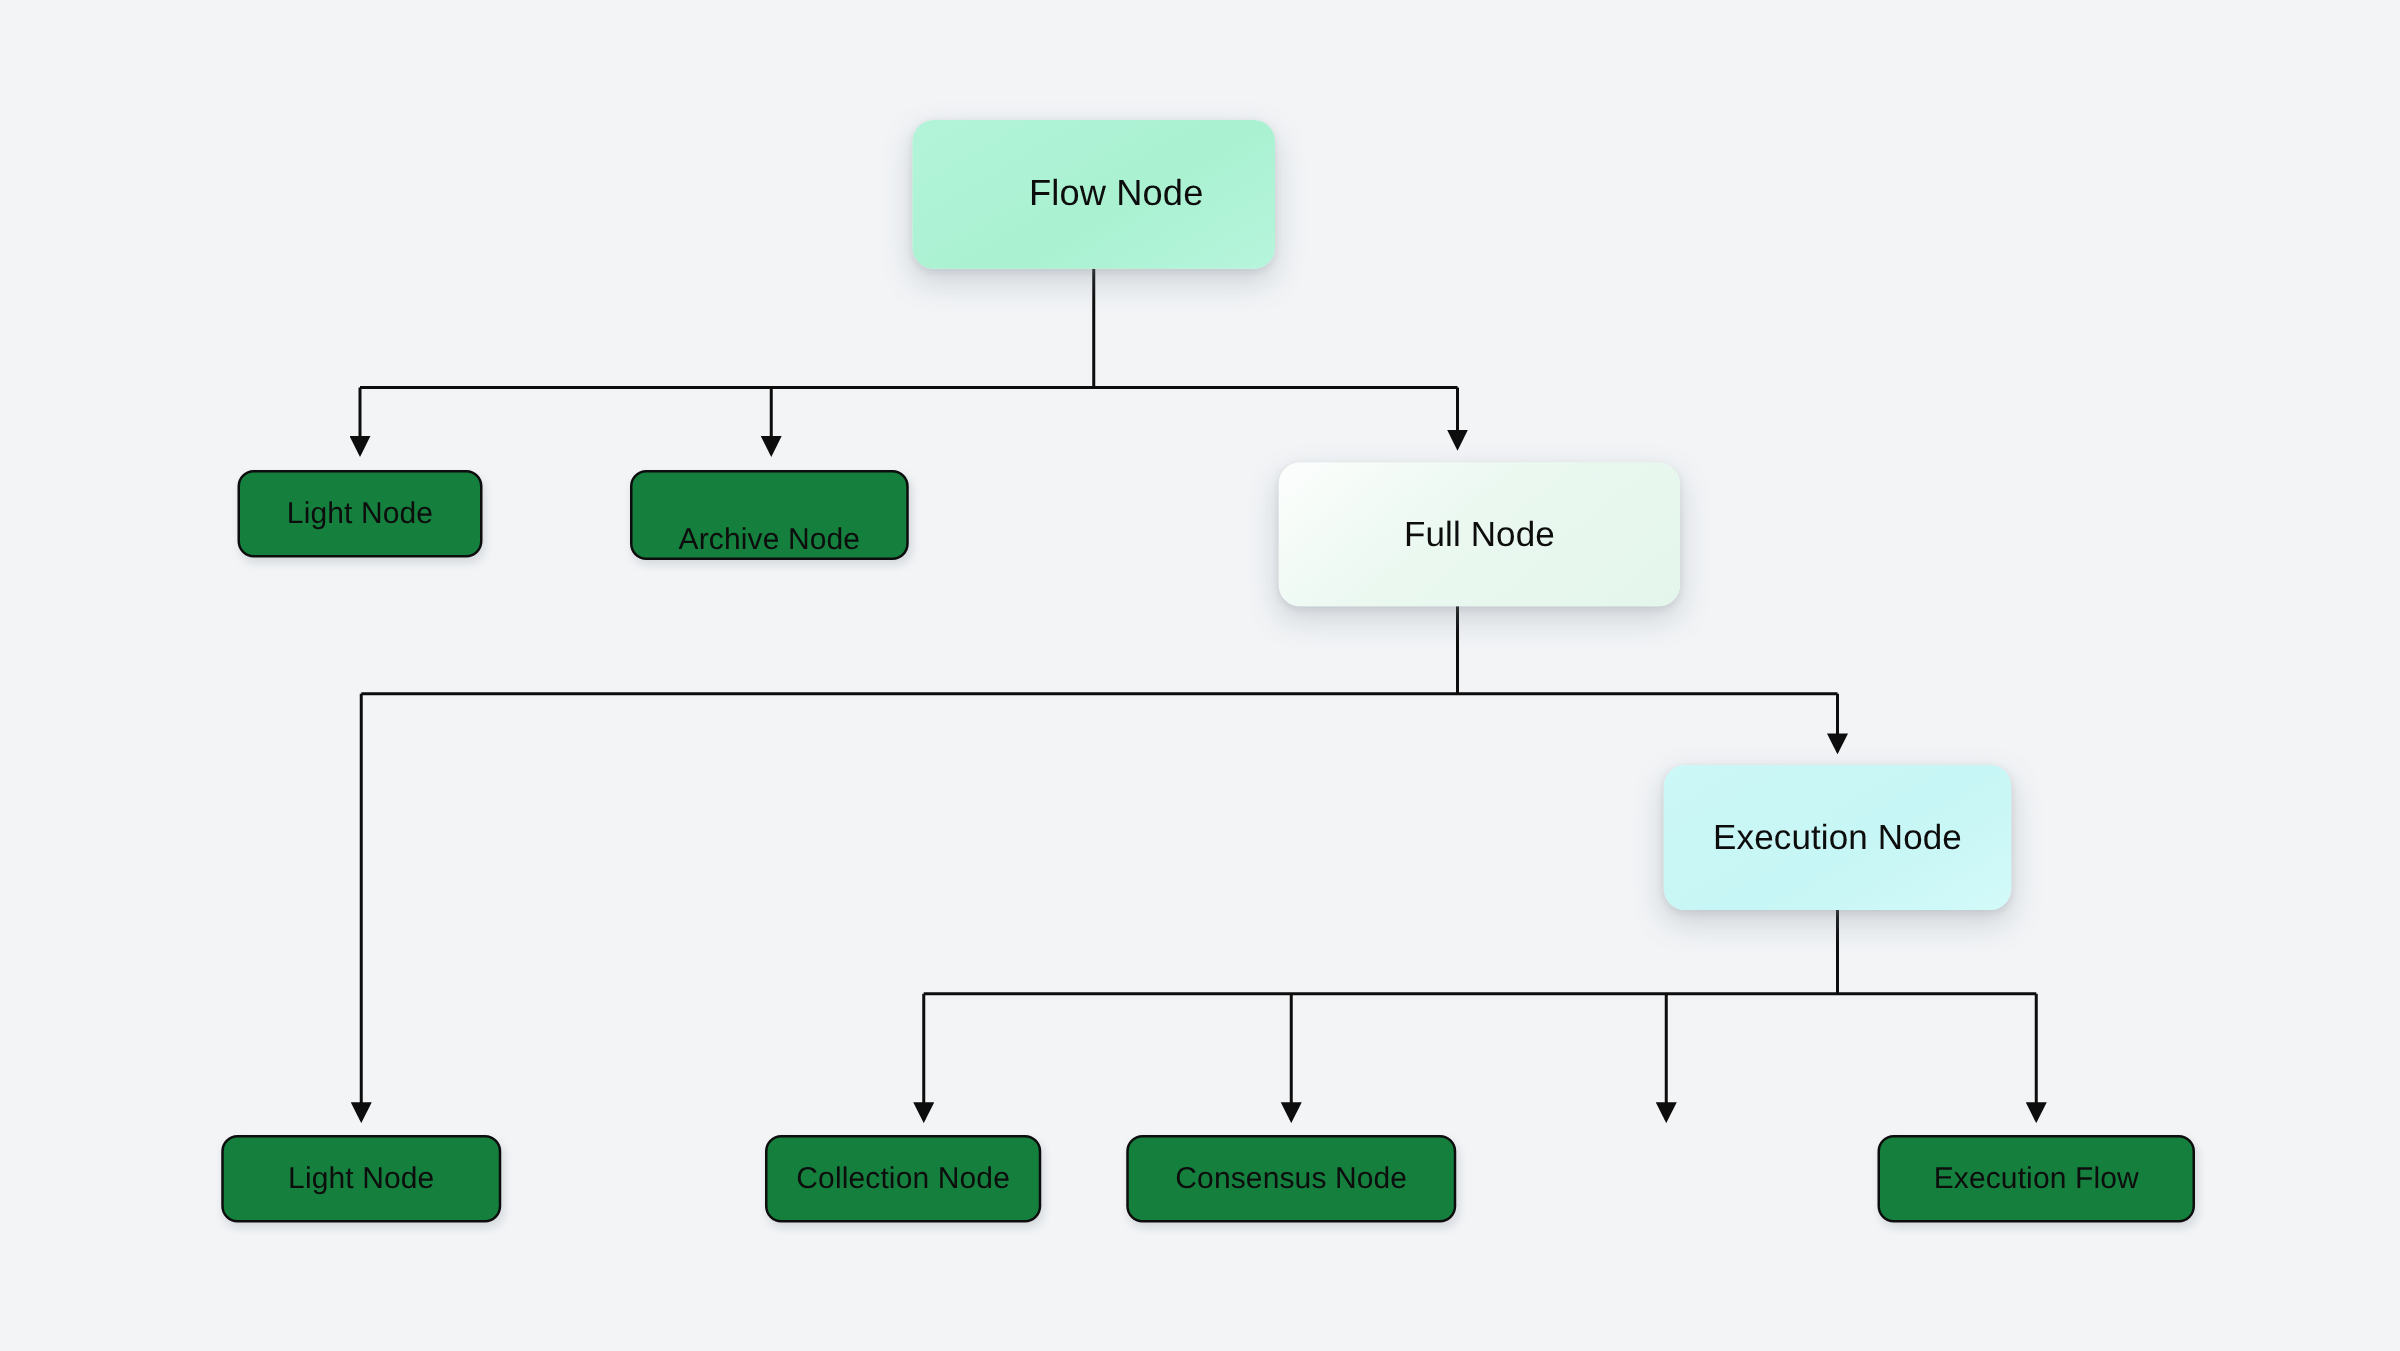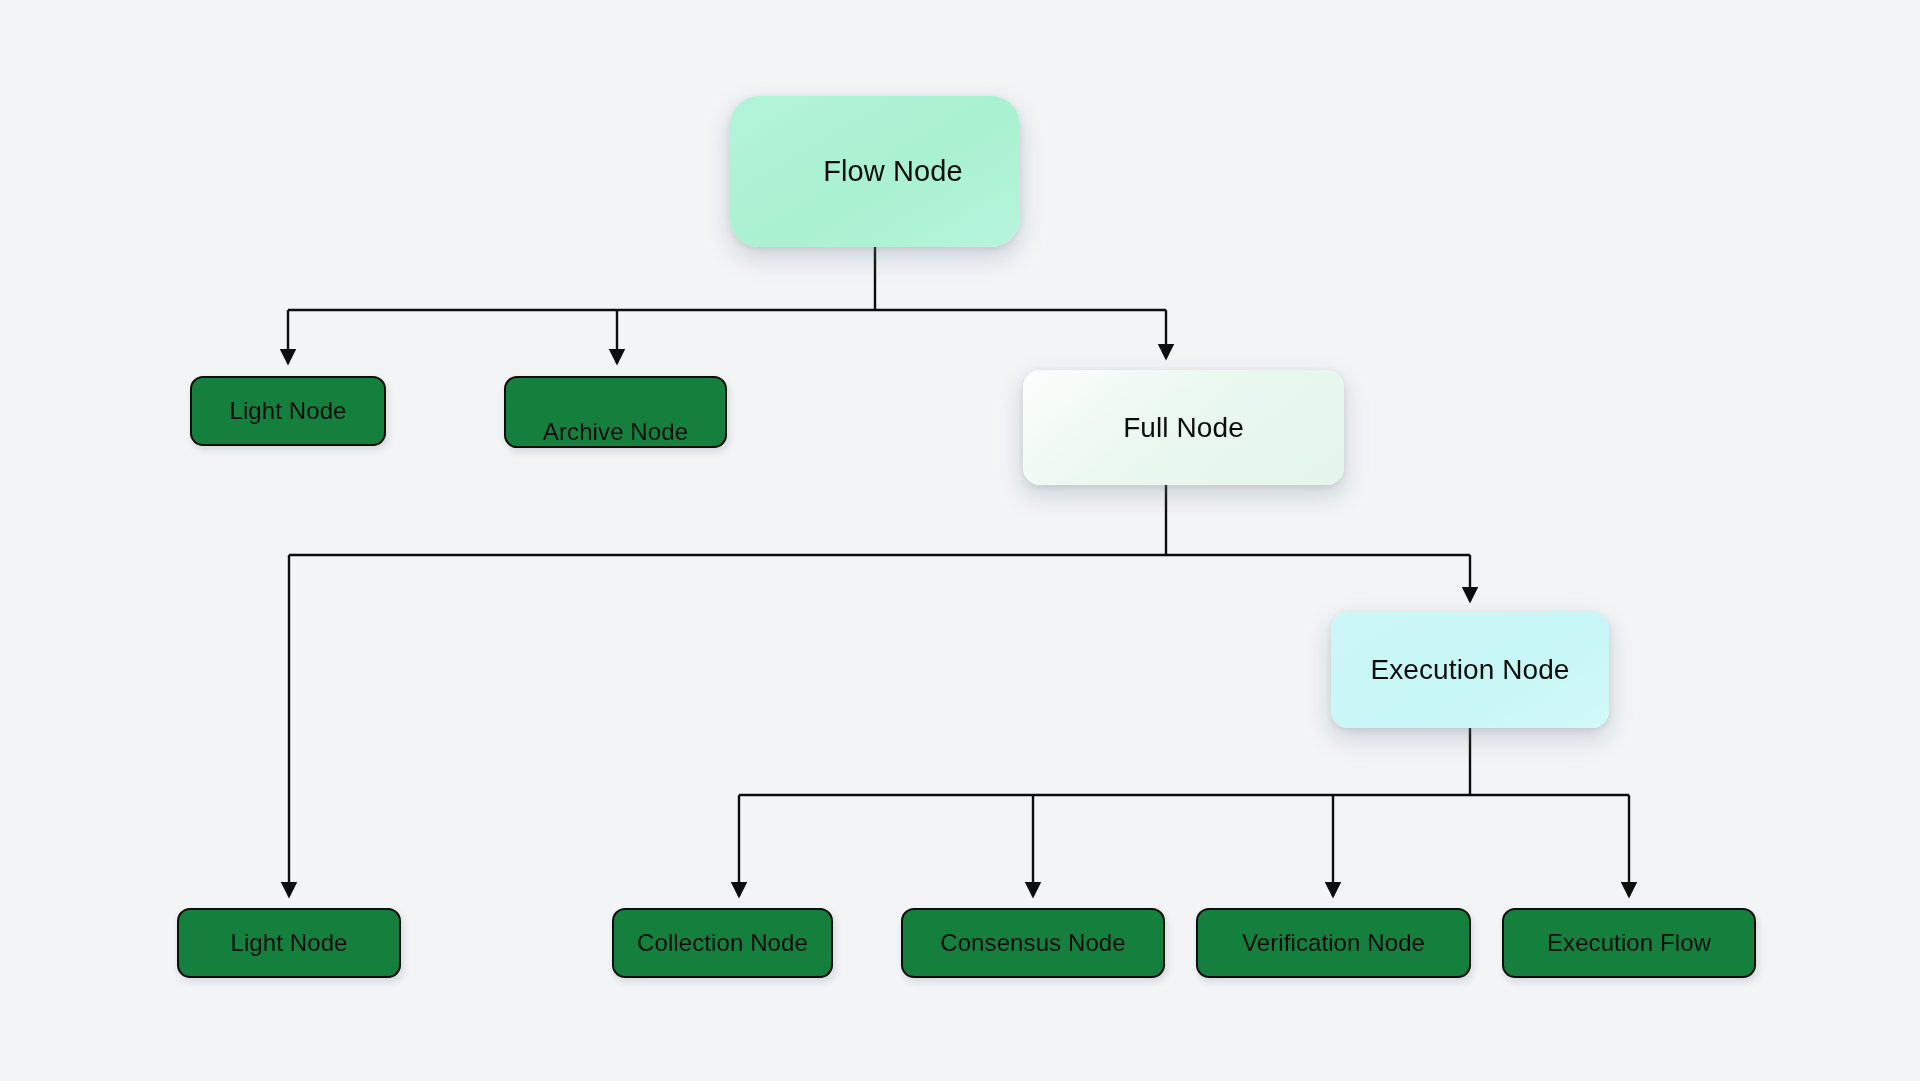--- a/index.html
+++ b/index.html
@@ -50,24 +50,24 @@
   
   .node.accent {
     border: none;
     box-shadow: 0 10px 24px rgba(120, 132, 142, 0.30),
                 0 2px 6px rgba(120, 132, 142, 0.18);
   }
   .node-root {
     left: 730px;
     top: 96px;
     width: 290px;
-    height: 151px;
+    height: 119px;
     font-size: 29px;
     background: linear-gradient(150deg, #b3f4d9 0%, #a9f1d1 55%, #b6f5dc 100%);
-    border-radius: 29px;
+    border-radius: 17px;
     padding-left: 36px;
   }
   .node-full {
     left: 1023px;
     top: 370px;
     width: 321px;
     height: 115px;
     font-size: 28px;
     background: linear-gradient(140deg, #fdfefd 0%, #eaf8f0 45%, #e4f6ec 100%);
     border-radius: 17px;
@@ -151,21 +151,18 @@
   </div>
 
   <div class="node leaf node-collection">
     <span>Collection Node</span>
   </div>
 
   <div class="node leaf node-consensus">
     <span>Consensus Node</span>
   </div>
 
-  <div class="node leaf node-verification">
-    <span>Verification Node</span>
-  </div>
 
   <div class="node leaf node-execution">
     <span>Execution Flow</span>
   </div>
 
 </div>
 
 </body></html>

